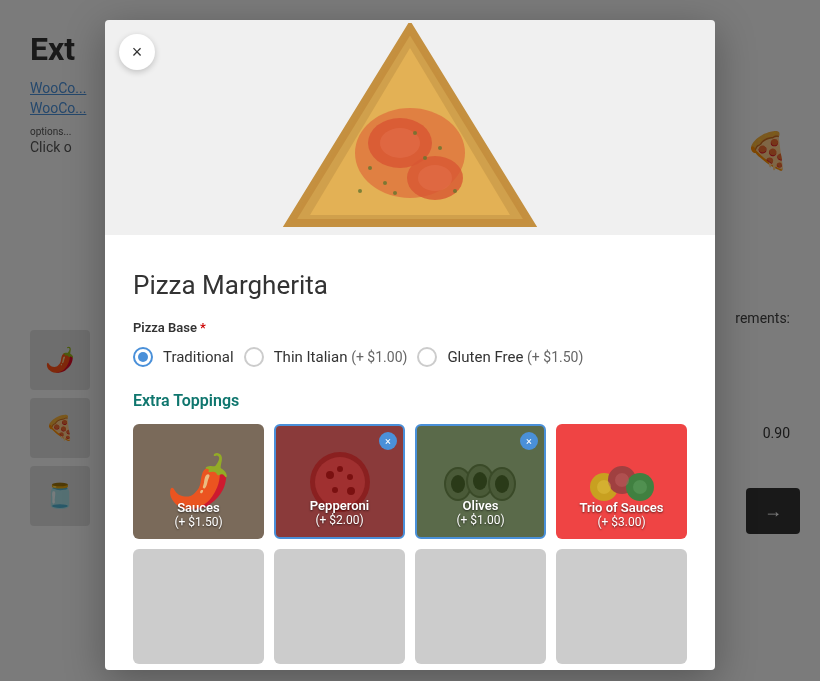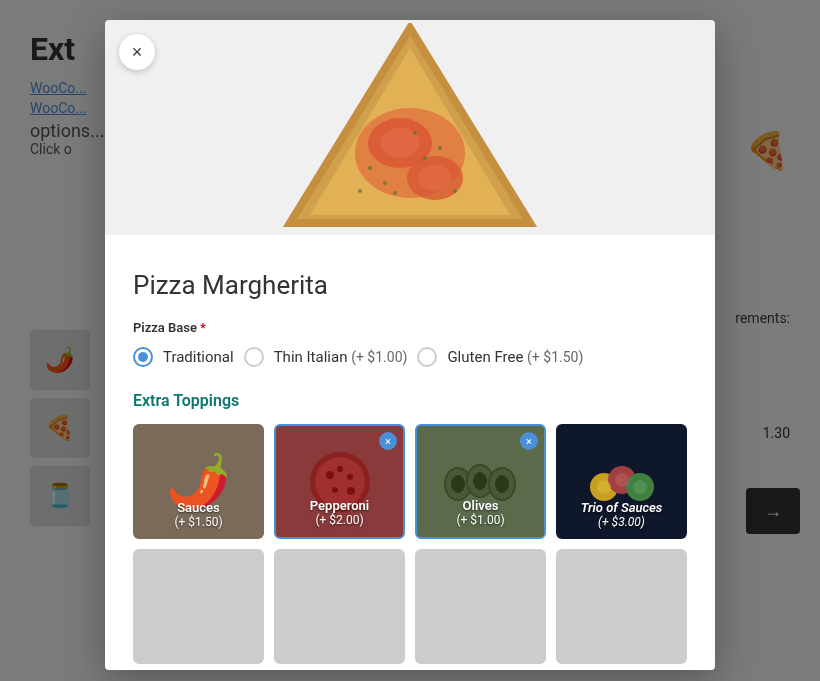--- a/index.html
+++ b/index.html
@@ -26,21 +26,21 @@
       margin-bottom: 12px;
     }
     .bg-link {
       color: #4a90d9;
       text-decoration: underline;
       font-size: 14px;
       display: block;
       margin-bottom: 4px;
     }
     .bg-text {
-      font-size: 18px;
+      font-size: 10px;
       color: #555;
       margin-bottom: 20px;
     }
     .bg-click-text {
       font-size: 14px;
       color: #555;
       margin-bottom: 20px;
     }
     .bg-pizza-icon {
       position: absolute;
@@ -289,21 +289,21 @@
       font-size: 12px;
       text-align: center;
       z-index: 1;
       text-shadow: 0 1px 2px rgba(0,0,0,0.6);
     }
 
     
     .card-chillis { background: #7a6a5a; }
     .card-pepperoni { background: #8a3a3a; }
     .card-olives { background: #5a6a4a; }
-    .card-trio { background: #0f172a; font-style: italic; }
+    .card-trio { background: #ef4444; }
 
     
     .topping-card.empty {
       background: #ccc;
       cursor: default;
     }
 
     
     .modal::-webkit-scrollbar { width: 6px; }
     .modal::-webkit-scrollbar-track { background: #f0f0f0; }
@@ -313,21 +313,21 @@
 <body>
 
 <div class="bg-page">
   <div class="bg-title">Ext</div>
   <a class="bg-link">WooCo...</a>
   <a class="bg-link">WooCo...</a>
   <span class="bg-text">options...</span>
   <div class="bg-click-text">Click o</div>
   <div class="bg-pizza-icon">🍕</div>
   <div class="bg-req-text">rements:</div>
-  <div class="bg-price">1.30</div>
+  <div class="bg-price">0.90</div>
   <div class="bg-arrow-btn">→</div>
   <div class="bg-thumbnails">
     <div class="bg-thumb">🌶️</div>
     <div class="bg-thumb">🍕</div>
     <div class="bg-thumb">🫙</div>
   </div>
 </div>
 
 <div class="overlay">
   <div class="modal">

